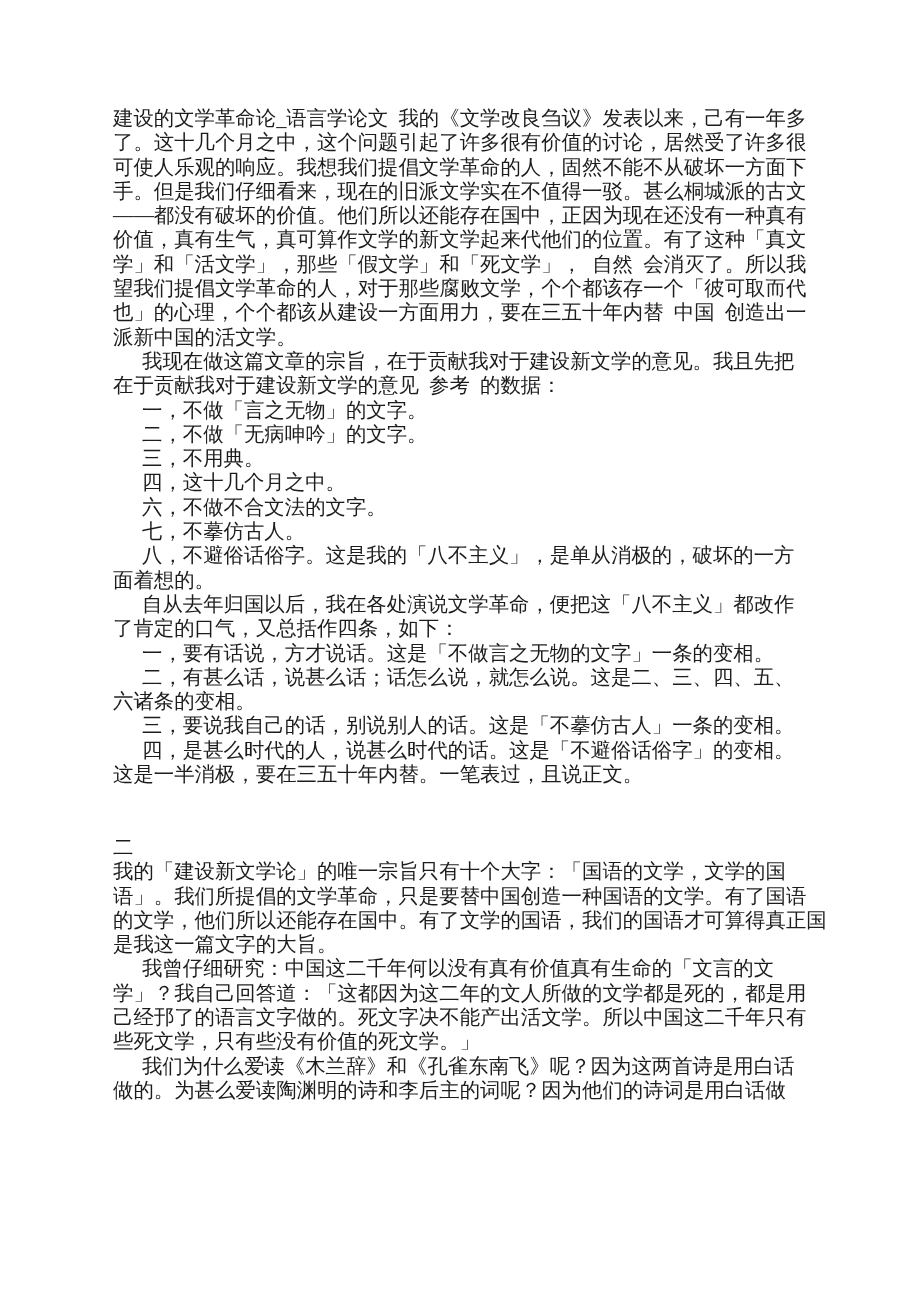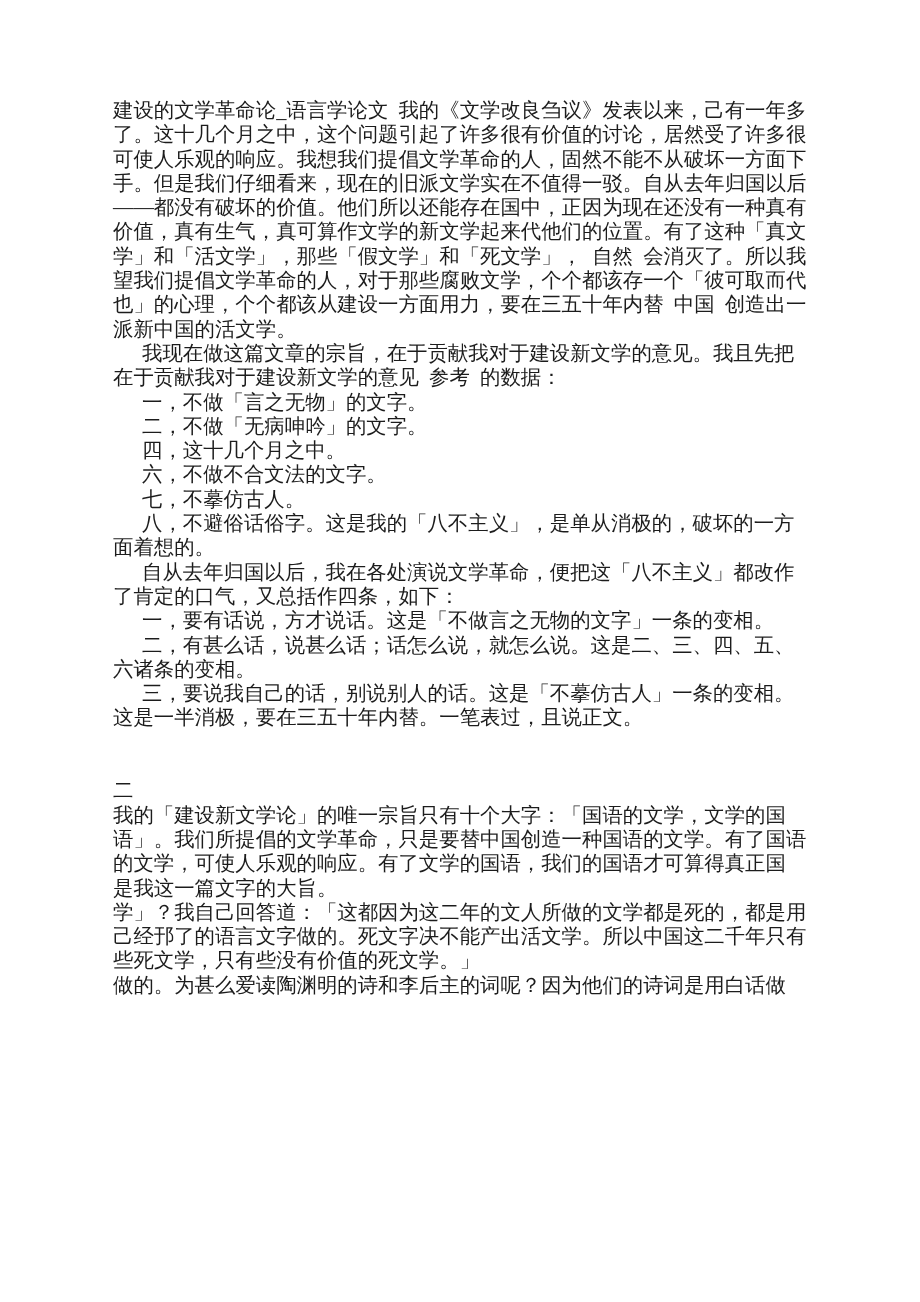--- a/index.html
+++ b/index.html
@@ -9,21 +9,21 @@
   }
   body {
     width: 920px;
     height: 1302px;
     position: relative;
     overflow: hidden;
   }
   .page {
     position: absolute;
     left: 113px;
-    top: 98px;
+    top: 106px;
     width: 714px;
   }
   .line {
     font-family: "Liberation Serif", "DejaVu Serif", serif;
     font-size: 20.4px;
     line-height: 24.3px;
     min-height: 24.3px;
     color: #1c1c1c;
     white-space: pre;
     font-weight: 400;
@@ -33,48 +33,52 @@
   }
 </style>
 </head>
 <body>
 
 <div class="page">
   <div id="doc-body">
       <div class="line">建设的文学革命论_语言学论文  我的《文学改良刍议》发表以来，己有一年多</div>
       <div class="line">了。这十几个月之中，这个问题引起了许多很有价值的讨论，居然受了许多很</div>
       <div class="line">可使人乐观的响应。我想我们提倡文学革命的人，固然不能不从破坏一方面下</div>
-      <div class="line">手。但是我们仔细看来，现在的旧派文学实在不值得一驳。自从去年归国以后</div>
+      <div class="line">手。但是我们仔细看来，现在的旧派文学实在不值得一驳。甚么桐城派的古文</div>
       <div class="line">——都没有破坏的价值。他们所以还能存在国中，正因为现在还没有一种真有</div>
       <div class="line">价值，真有生气，真可算作文学的新文学起来代他们的位置。有了这种「真文</div>
       <div class="line">学」和「活文学」，那些「假文学」和「死文学」，  自然  会消灭了。所以我</div>
       <div class="line">望我们提倡文学革命的人，对于那些腐败文学，个个都该存一个「彼可取而代</div>
       <div class="line">也」的心理，个个都该从建设一方面用力，要在三五十年内替  中国  创造出一</div>
       <div class="line">派新中国的活文学。</div>
       <div class="line ind">我现在做这篇文章的宗旨，在于贡献我对于建设新文学的意见。我且先把</div>
       <div class="line">在于贡献我对于建设新文学的意见  参考  的数据：</div>
       <div class="line ind">一，不做「言之无物」的文字。</div>
       <div class="line ind">二，不做「无病呻吟」的文字。</div>
+      <div class="line ind">三，不用典。</div>
       <div class="line ind">四，这十几个月之中。</div>
       <div class="line ind">六，不做不合文法的文字。</div>
       <div class="line ind">七，不摹仿古人。</div>
       <div class="line ind">八，不避俗话俗字。这是我的「八不主义」，是单从消极的，破坏的一方</div>
       <div class="line">面着想的。</div>
       <div class="line ind">自从去年归国以后，我在各处演说文学革命，便把这「八不主义」都改作</div>
       <div class="line">了肯定的口气，又总括作四条，如下：</div>
       <div class="line ind">一，要有话说，方才说话。这是「不做言之无物的文字」一条的变相。</div>
       <div class="line ind">二，有甚么话，说甚么话；话怎么说，就怎么说。这是二、三、四、五、</div>
       <div class="line">六诸条的变相。</div>
       <div class="line ind">三，要说我自己的话，别说别人的话。这是「不摹仿古人」一条的变相。</div>
+      <div class="line ind">四，是甚么时代的人，说甚么时代的话。这是「不避俗话俗字」的变相。</div>
       <div class="line">这是一半消极，要在三五十年内替。一笔表过，且说正文。</div>
       <div class="line"></div>
       <div class="line"></div>
       <div class="line">二</div>
       <div class="line">我的「建设新文学论」的唯一宗旨只有十个大字：「国语的文学，文学的国</div>
       <div class="line">语」。我们所提倡的文学革命，只是要替中国创造一种国语的文学。有了国语</div>
-      <div class="line">的文学，可使人乐观的响应。有了文学的国语，我们的国语才可算得真正国</div>
+      <div class="line">的文学，他们所以还能存在国中。有了文学的国语，我们的国语才可算得真正国</div>
       <div class="line">是我这一篇文字的大旨。</div>
+      <div class="line ind">我曾仔细研究：中国这二千年何以没有真有价值真有生命的「文言的文</div>
       <div class="line">学」？我自己回答道：「这都因为这二年的文人所做的文学都是死的，都是用</div>
       <div class="line">己经邘了的语言文字做的。死文字决不能产出活文学。所以中国这二千年只有</div>
       <div class="line">些死文学，只有些没有价值的死文学。」</div>
+      <div class="line ind">我们为什么爱读《木兰辞》和《孔雀东南飞》呢？因为这两首诗是用白话</div>
       <div class="line">做的。为甚么爱读陶渊明的诗和李后主的词呢？因为他们的诗词是用白话做</div>
     </div>
 </div>
 
 </body></html>

